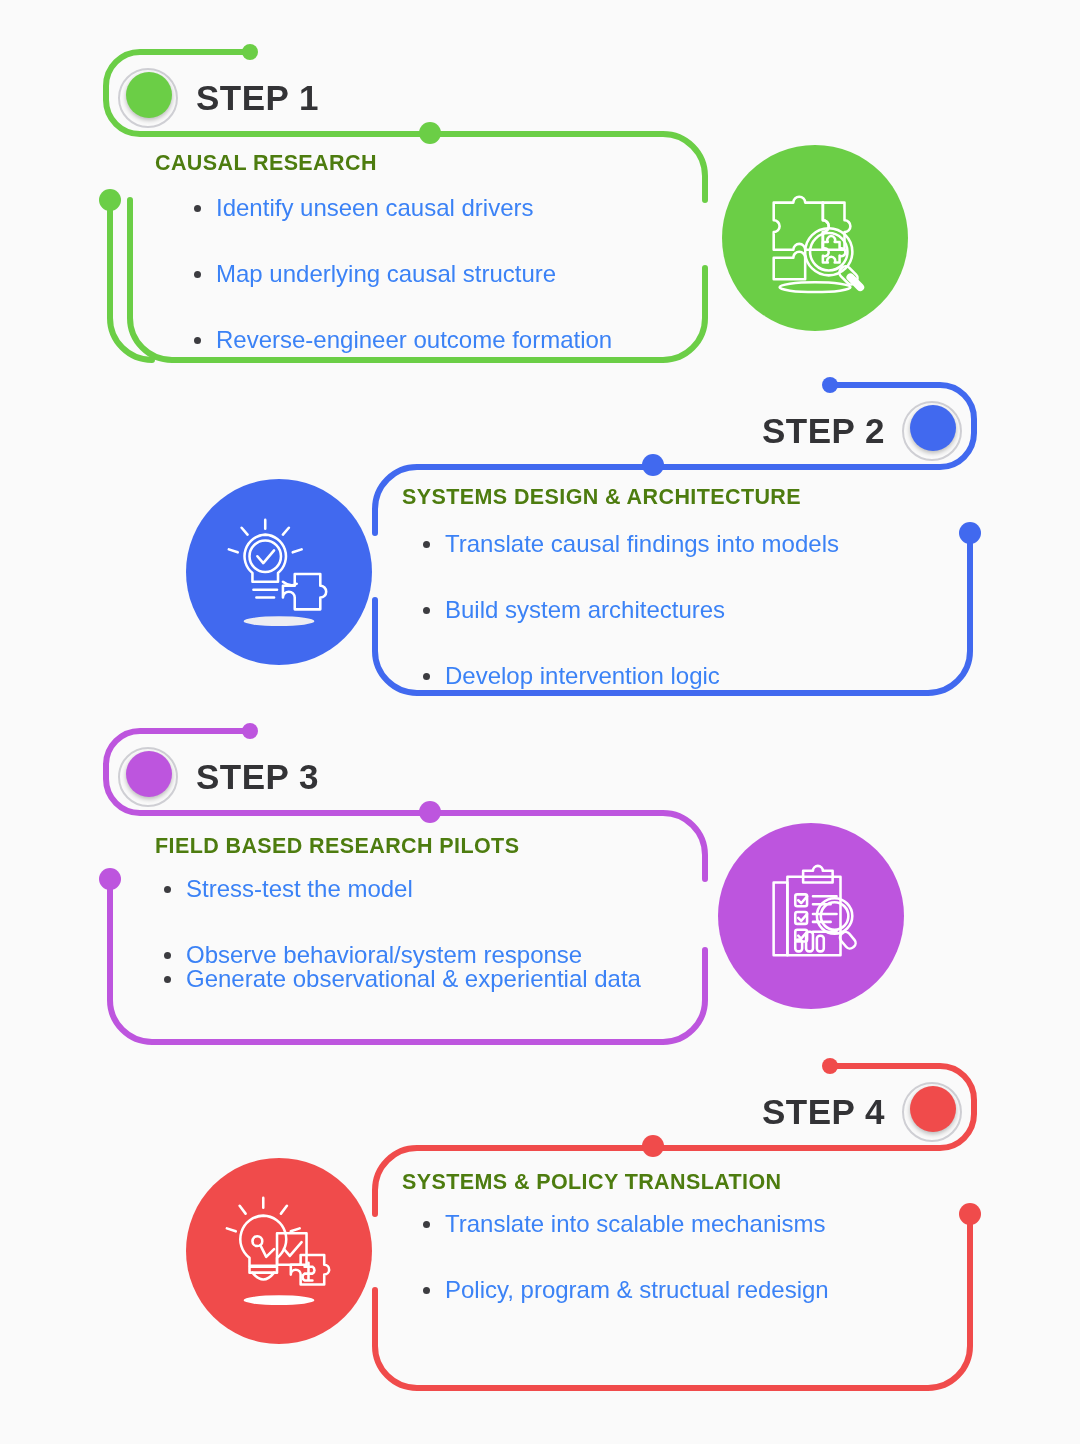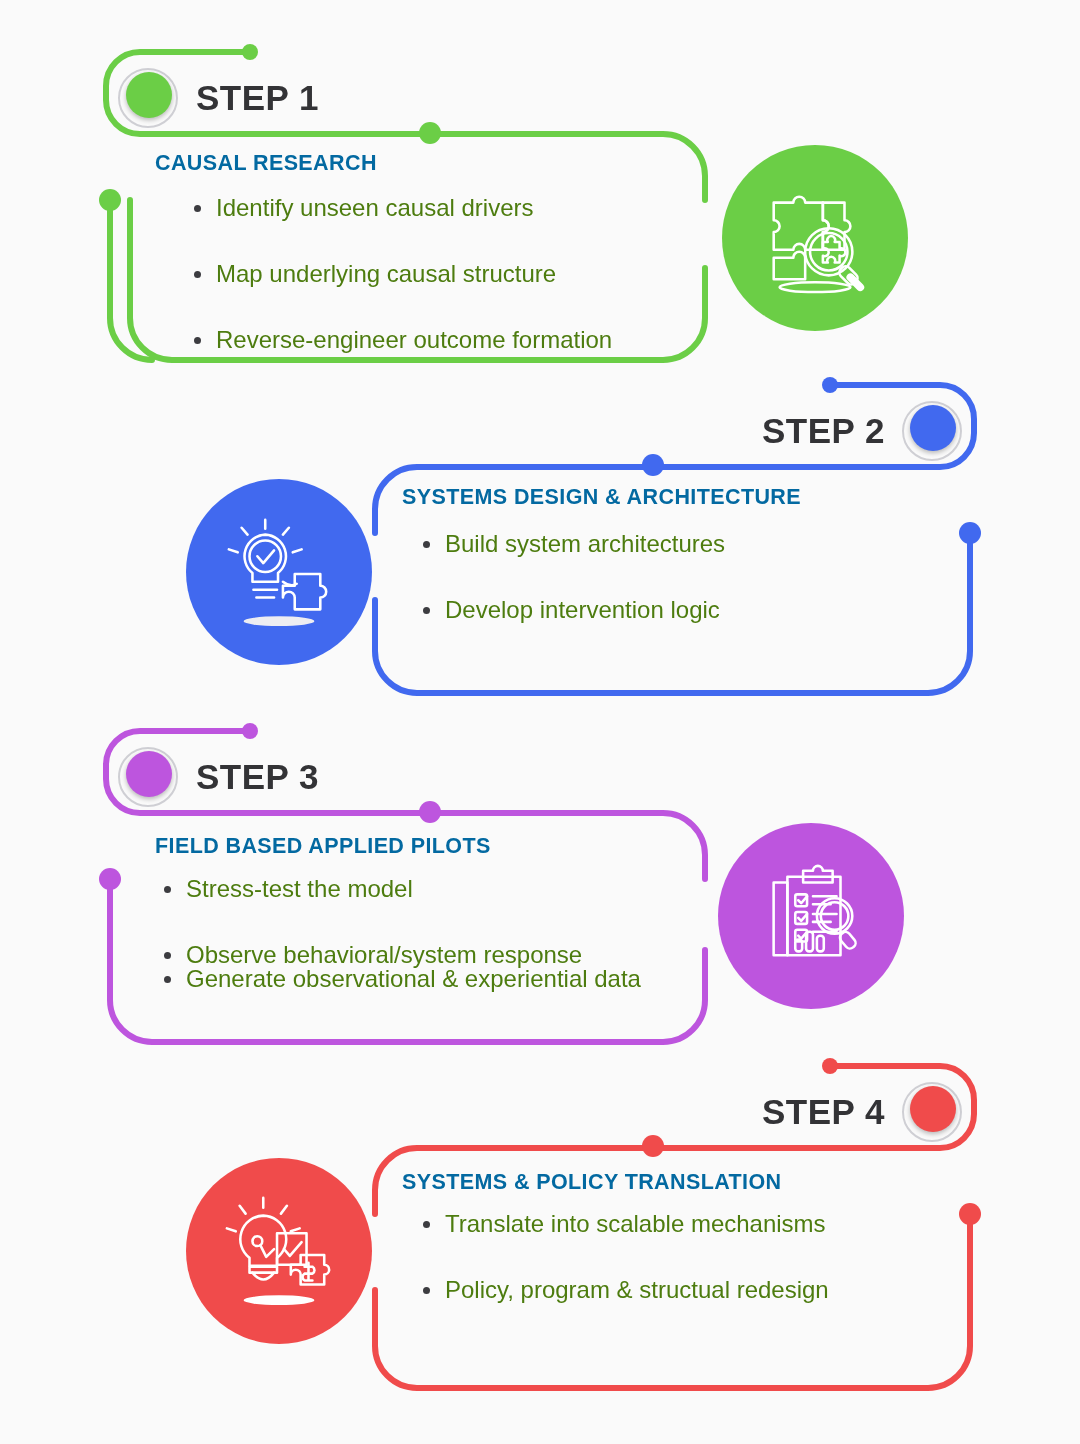--- a/index.html
+++ b/index.html
@@ -24,30 +24,30 @@
     color:#333336;
     white-space:nowrap;
   }
 
   
   .sec-title{
     position:absolute;
     font-size:21.5px;
     font-weight:bold;
     letter-spacing:0.4px;
-    color:#0369a1;
+    color:#4d7c0f;
     white-space:nowrap;
   }
 
   
   .bullets{position:absolute;margin:0;padding:0;list-style:none;}
   .bullets li{
     position:relative;
     font-size:24px;
-    color:#4d7c0f;
+    color:#3b82f6;
     line-height:1;
     white-space:nowrap;
     padding-left:30px;
   }
   .bullets li::before{
     content:"";
     position:absolute;
     left:8px;top:50%;
     width:7px;height:7px;
     margin-top:-3.5px;
@@ -145,20 +145,21 @@
       </svg>
     </div>
   </div>
 
   <div class="step-block">
     <div class="knob-ring" style="left:902px;top:401px;"></div>
     <div class="knob" style="left:910px;top:405px;background:#4169EF;"></div>
     <div class="step-label" style="left:762px;top:411px;">STEP 2</div>
     <div class="sec-title" style="left:402px;top:485px;">SYSTEMS DESIGN &amp; ARCHITECTURE</div>
     <ul class="bullets" style="left:415px;top:532px;">
+      <li style="margin-bottom:42px;">Translate causal findings into models</li>
       <li style="margin-bottom:42px;">Build system architectures</li>
       <li>Develop intervention logic</li>
     </ul>
     <div class="icon-disc" style="left:186px;top:479px;background:#4169EF;">
       <svg width="118" height="118" viewBox="0 0 120 120" fill="none" stroke="#ffffff" stroke-width="2.6" stroke-linejoin="round" stroke-linecap="round">
         <path d="M46 16 v-9 M28 22 l-6 -7 M64 22 l6 -7 M18 40 l-9 -3 M74 40 l9 -3"></path>
         <path d="M46 22 a22 22 0 0 1 13 39 v9 H33 v-9 A22 22 0 0 1 46 22 Z"></path>
         <circle cx="46" cy="44" r="16"></circle>
         <path d="M38 44 l6 7 l11 -13"></path>
         <path d="M34 78 h24 M37 86 h18"></path>
@@ -166,21 +167,21 @@
         <path d="M78 60 h26 v12 a6 6 0 1 1 0 12 v12 H78 v-12 a6 6 0 1 0 -12 0 v-12 h12 Z" transform="translate(-2,2)"></path>
         <ellipse cx="60" cy="110" rx="36" ry="5" fill="#EDEDF2" stroke="none"></ellipse>
       </svg>
     </div>
   </div>
 
   <div class="step-block">
     <div class="knob-ring" style="left:118px;top:747px;"></div>
     <div class="knob" style="left:126px;top:751px;background:#BD55DE;"></div>
     <div class="step-label" style="left:196px;top:757px;">STEP 3</div>
-    <div class="sec-title" style="left:155px;top:834px;">FIELD BASED APPLIED PILOTS</div>
+    <div class="sec-title" style="left:155px;top:834px;">FIELD BASED RESEARCH PILOTS</div>
     <ul class="bullets" style="left:156px;top:877px;">
       <li style="margin-bottom:42px;">Stress-test the model</li>
       <li style="">Observe behavioral/system response</li>
       <li>Generate observational &amp; experiential data</li>
     </ul>
     <div class="icon-disc" style="left:718px;top:823px;background:#BD55DE;">
       <svg width="118" height="118" viewBox="0 0 120 120" fill="none" stroke="#ffffff" stroke-width="2.6" stroke-linejoin="round" stroke-linecap="round">
         <path d="M22 26 h14 v74 h-14 Z"></path>
         <path d="M36 20 h54 v80 h-54 Z"></path>
         <path d="M52 14 h10 a5 5 0 0 1 10 0 h10 v12 H52 Z"></path>

